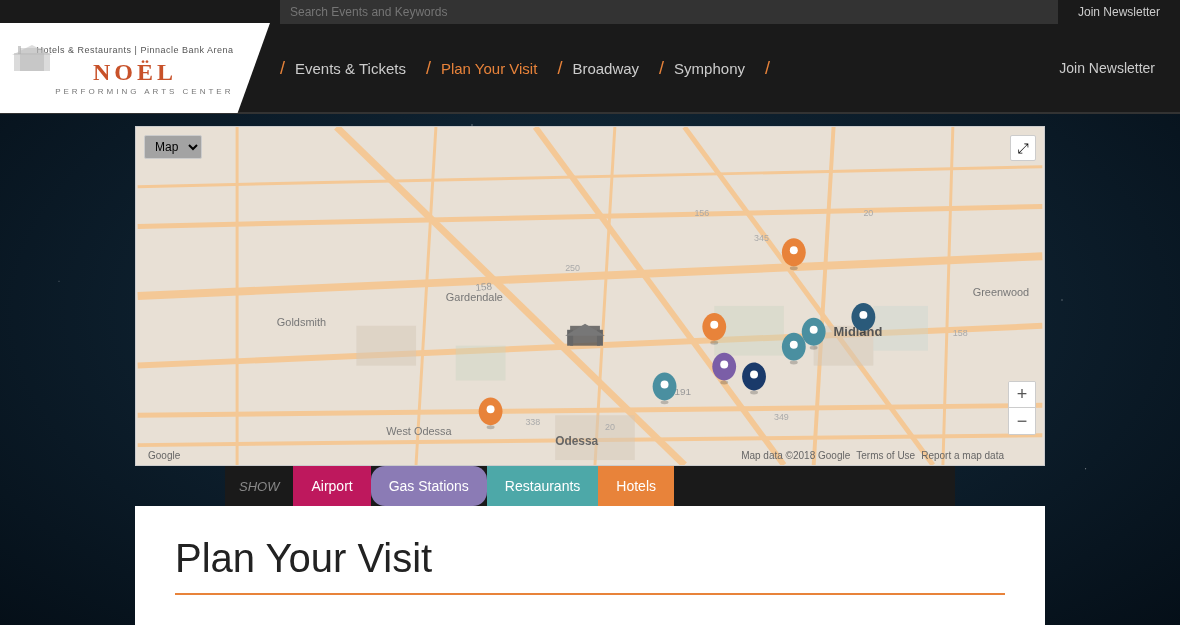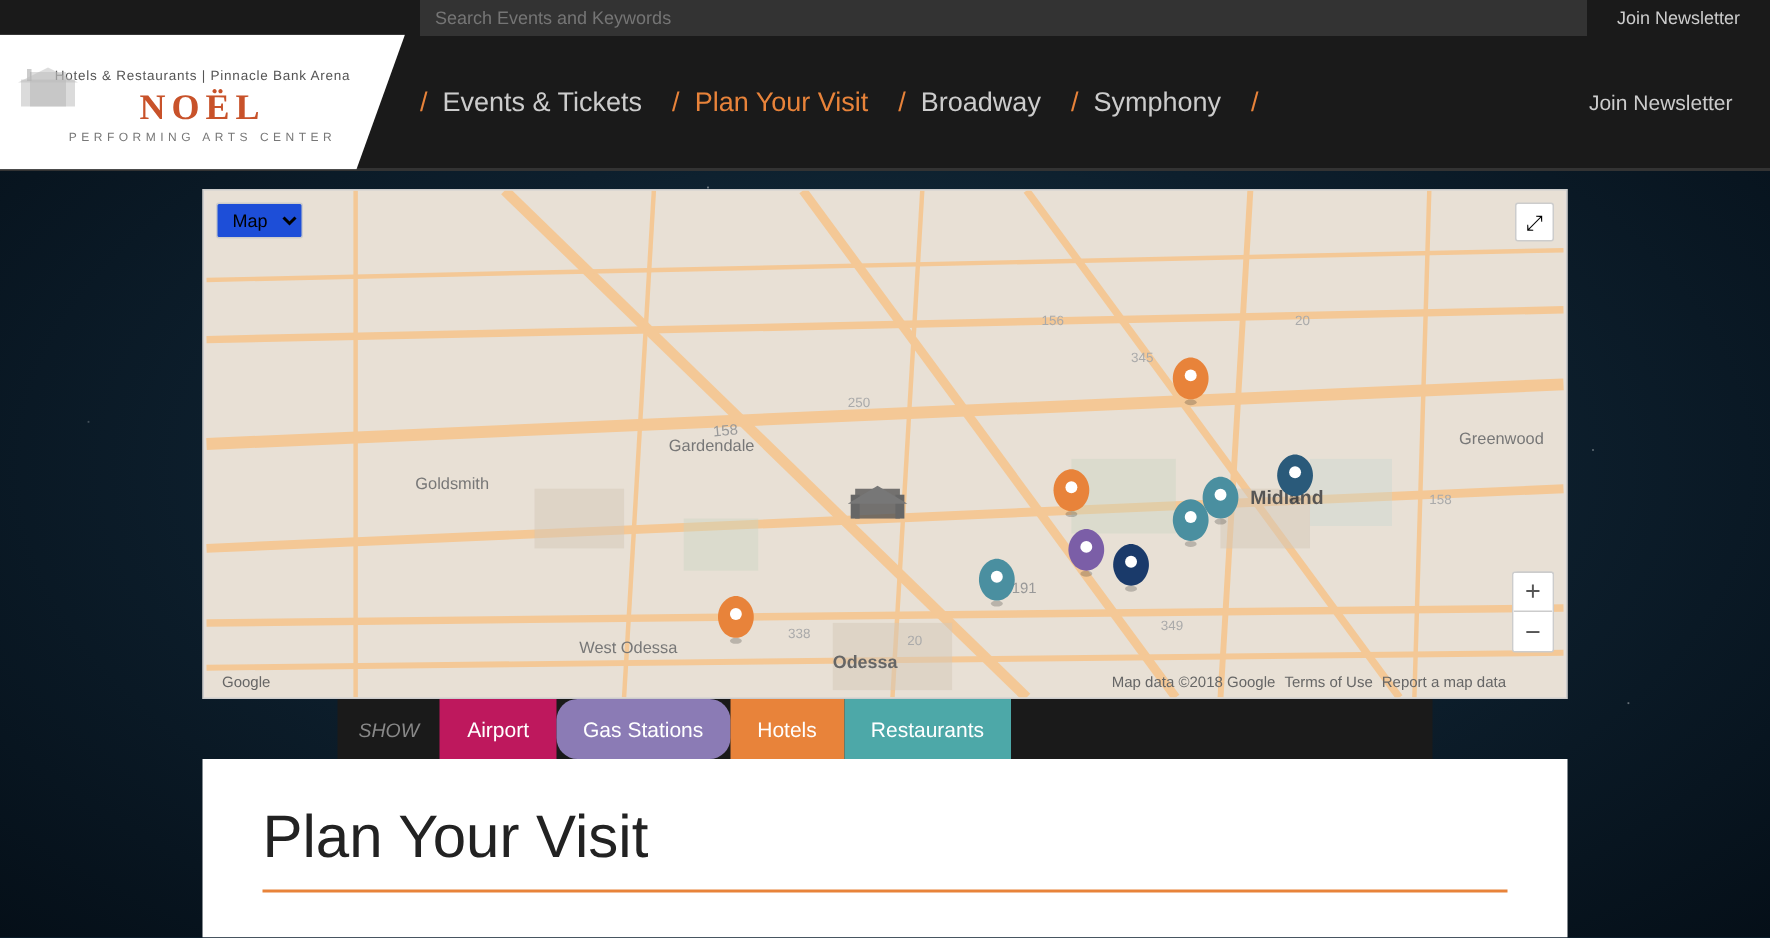--- a/index.html
+++ b/index.html
@@ -124,35 +124,36 @@
       position: absolute;
       left: 12px;
       top: 20px;
     }
 
     .logo-bottom-text {
       font-size: 8px;
       color: #777;
       letter-spacing: 3px;
       margin-top: 3px;
+      text-align: right;
     }
 
     .nav {
       display: flex;
       align-items: center;
       flex: 1;
       padding-left: 10px;
       height: 100%;
     }
 
     .nav-item {
       display: flex;
       align-items: center;
       color: #ccc;
-      font-size: 18px;
+      font-size: 15px;
       padding: 0 20px;
       height: 100%;
       text-decoration: none;
       cursor: pointer;
       transition: color 0.2s;
       position: relative;
     }
     .nav-item.active { color: #e8833a; }
 
     .nav-separator {
@@ -194,21 +195,21 @@
     .map-toolbar {
       position: absolute;
       top: 8px;
       left: 8px;
       z-index: 20;
       display: flex;
       gap: 4px;
     }
 
     .map-select {
-      background: #1d4ed8;
+      background: #a3a3a3;
       border: 1px solid #ccc;
       padding: 3px 6px;
       font-size: 12px;
       cursor: pointer;
       border-radius: 2px;
     }
 
     .map-fullscreen {
       position: absolute;
       top: 8px;
@@ -532,22 +533,22 @@
       <span>Map data ©2018 Google</span>
       <span>Terms of Use</span>
       <span>Report a map data</span>
     </div>
   </div>
 
   <div class="map-filter-bar">
     <span class="show-label">SHOW</span>
     <button class="filter-btn airport">Airport</button>
     <button class="filter-btn gas-stations">Gas Stations</button>
+    <button class="filter-btn restaurants">Restaurants</button>
     <button class="filter-btn hotels">Hotels</button>
-    <button class="filter-btn restaurants">Restaurants</button>
   </div>
 
   <div class="visit-section">
     <h1 class="visit-title">Plan Your Visit</h1>
     <div class="visit-divider"></div>
   </div>
 
 </div>
 
 </body></html>

